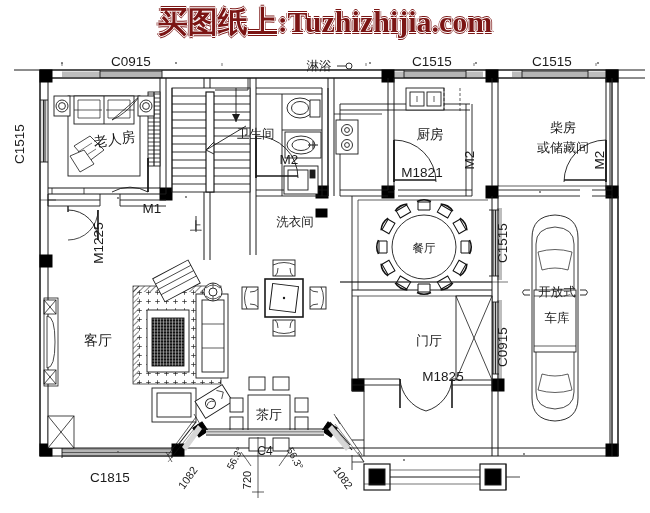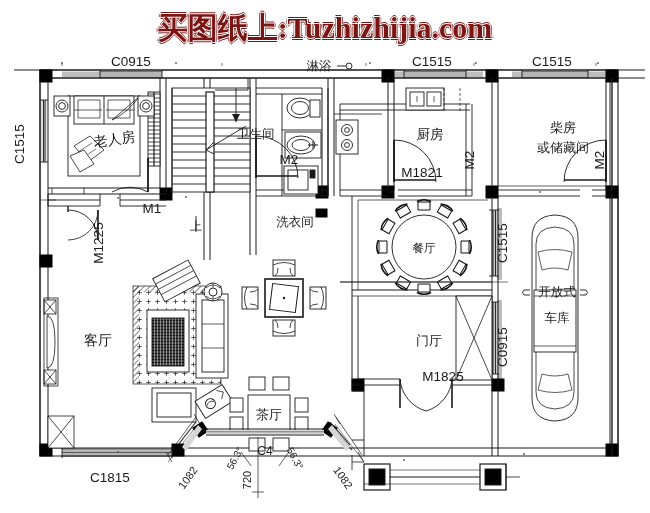--- a/index.html
+++ b/index.html
@@ -1,19 +1,19 @@
 <!DOCTYPE html>
 <html><head>
 <meta charset="utf-8">
 <style>
   html,body{margin:0;padding:0;background:#ffffff;}
   body{width:650px;height:513px;overflow:hidden;font-family:"Liberation Sans",sans-serif;}
   #root{position:relative;width:650px;height:513px;background:#fff;}
   #plan{position:absolute;left:0;top:0;width:650px;height:513px;}
-  .wm{position:absolute;left:0;top:8px;width:650px;text-align:center;
+  .wm{position:absolute;left:0;top:2px;width:650px;text-align:center;
       font-family:"Liberation Serif",serif;font-weight:bold;font-size:30px;
       letter-spacing:0px;color:#7b1514;
       -webkit-text-stroke:0px;
       text-shadow: 1px 0 0 #fff, -1px 0 0 #fff, 0 1px 0 #fff, 0 -1px 0 #fff,
                    1.6px 0 0 #7b1514, -1.6px 0 0 #7b1514, 0 1.6px 0 #7b1514, 0 -1.6px 0 #7b1514;
       white-space:nowrap;pointer-events:none;}
 </style>
 </head>
 <body>
 

